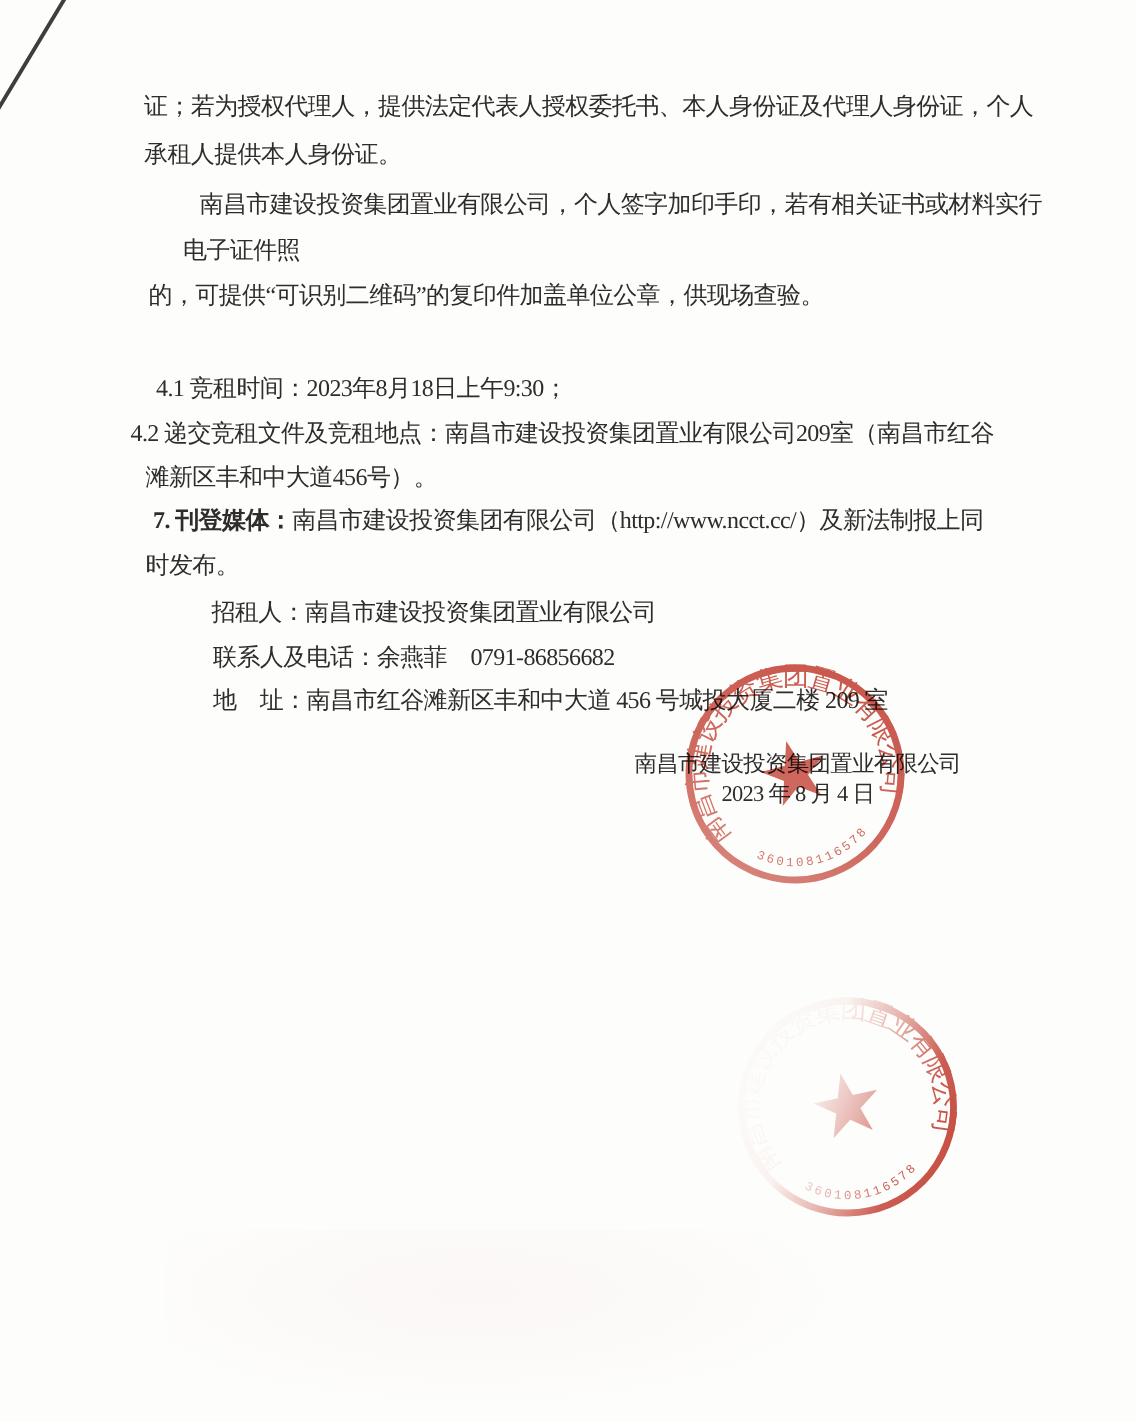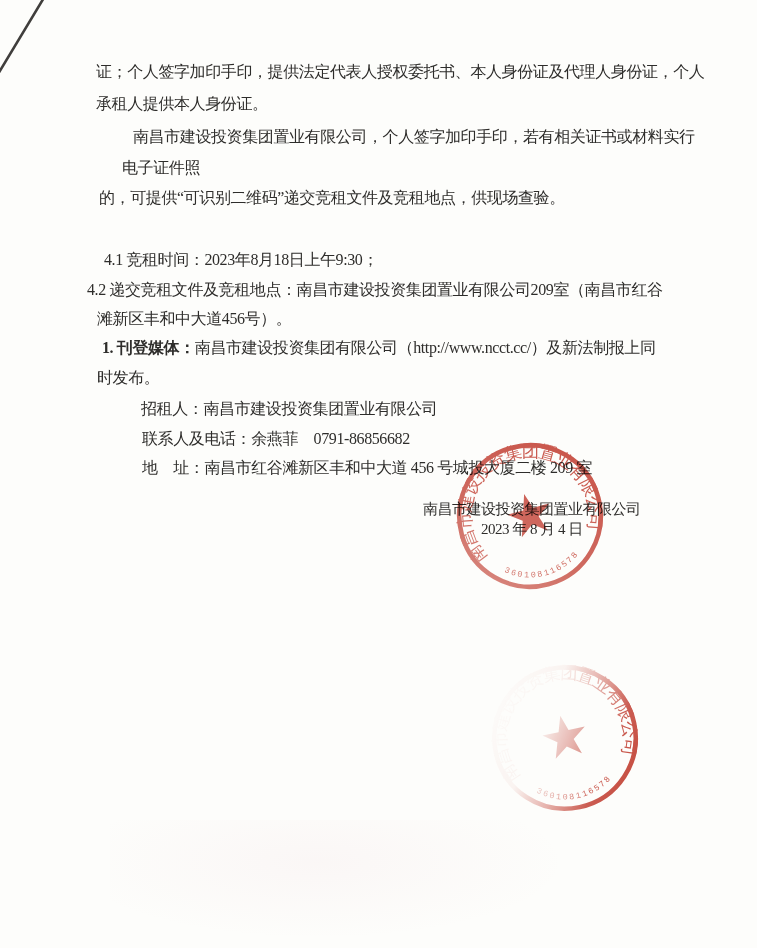--- a/index.html
+++ b/index.html
@@ -39,30 +39,30 @@
 </style>
 </head>
 <body>
 
 <div class="paper">
 
   <svg class="corner-mark" width="60" height="84" viewBox="0 0 60 84">
     <line x1="45" y1="-4" x2="-2" y2="74" stroke="#403e3c" stroke-width="2.6" stroke-linecap="round"></line>
   </svg>
 
-  <div class="ln" style="top:62px;left:96px">证；个人签字加印手印，提供法定代表人授权委托书、本人身份证及代理人身份证，个人</div>
+  <div class="ln" style="top:62px;left:96px">证；若为授权代理人，提供法定代表人授权委托书、本人身份证及代理人身份证，个人</div>
   <div class="ln" style="top:94px;left:96px">承租人提供本人身份证。</div>
   <div class="ln" style="top:127px;left:133px">南昌市建设投资集团置业有限公司，个人签字加印手印，若有相关证书或材料实行</div>
   <div class="ln" style="top:158px;left:122px">电子证件照</div>
-  <div class="ln" style="top:188px;left:99px">的，可提供“可识别二维码”递交竞租文件及竞租地点，供现场查验。</div>
+  <div class="ln" style="top:188px;left:99px">的，可提供“可识别二维码”的复印件加盖单位公章，供现场查验。</div>
   <div class="ln" style="top:250px;left:104px">4.1 竞租时间：2023年8月18日上午9:30；</div>
   <div class="ln" style="top:280px;left:87px">4.2 递交竞租文件及竞租地点：南昌市建设投资集团置业有限公司209室（南昌市红谷</div>
   <div class="ln" style="top:309px;left:97px">滩新区丰和中大道456号）。</div>
   <div class="ln" style="top:338px;left:102px">
-    <span class="bold">1. 刊登媒体：</span><span>南昌市建设投资集团有限公司（http://www.ncct.cc/）及新法制报上同</span>
+    <span class="bold">7. 刊登媒体：</span><span>南昌市建设投资集团有限公司（http://www.ncct.cc/）及新法制报上同</span>
   </div>
   <div class="ln" style="top:368px;left:97px">时发布。</div>
   <div class="ln" style="top:399px;left:141px">招租人：南昌市建设投资集团置业有限公司</div>
   <div class="ln" style="top:429px;left:142px">联系人及电话：余燕菲　0791-86856682</div>
   <div class="ln" style="top:458px;left:142px">地　址：南昌市红谷滩新区丰和中大道 456 号城投大厦二楼 209 室</div>
 
   <div class="sig" style="top:500px;left:423px">南昌市建设投资集团置业有限公司</div>
   <div class="sig" style="top:520px;left:481px">2023 年 8 月 4 日</div>
 
   <svg class="stamp" style="left:454px;top:440px;transform:rotate(-15deg);opacity:0.92" width="152" height="152" viewBox="-100 -100 200 200">

